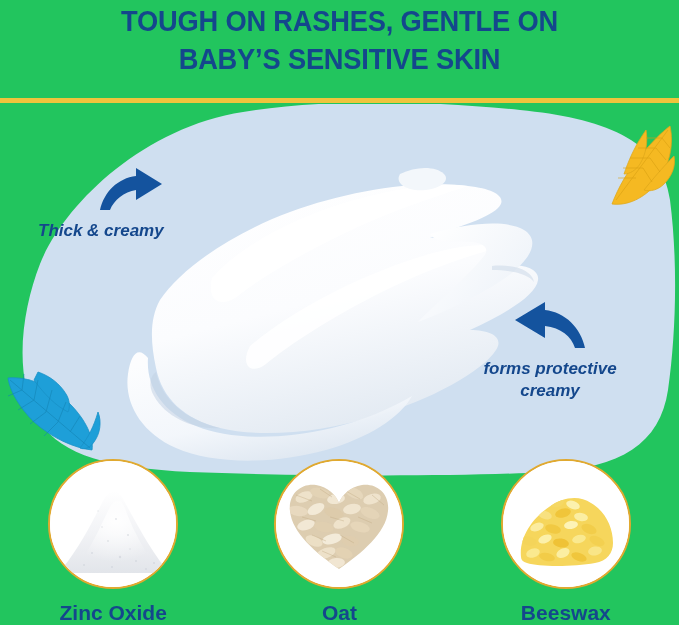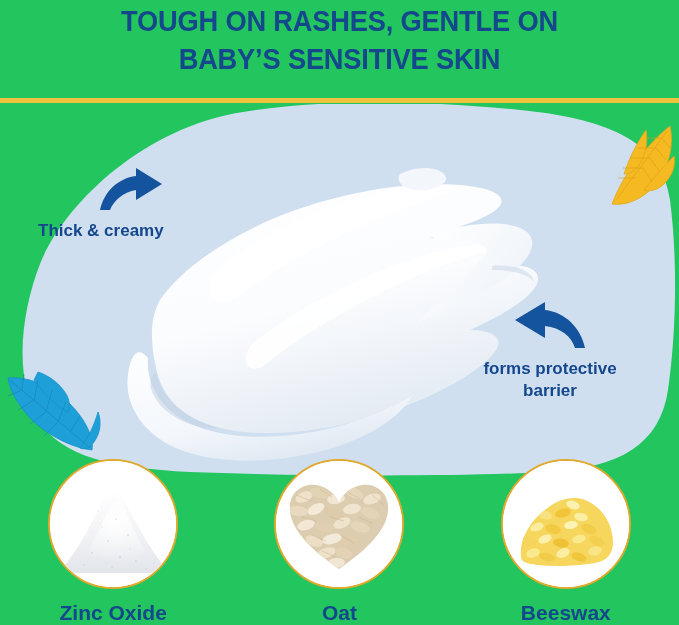--- a/index.html
+++ b/index.html
@@ -84,20 +84,21 @@
 
   
   .callout {
     position: absolute;
   }
   .callout-arrow svg { display: block; }
   .callout-text {
     color: #14478c;
     font-family: "Liberation Sans", sans-serif;
     font-weight: bold;
+    font-style: italic;
     font-size: 17px;
     line-height: 22px;
     white-space: nowrap;
   }
 
   .callout-left { left: 38px; top: 168px; }
   .callout-left .callout-arrow { margin-left: 58px; }
   .callout-left .callout-text { margin-top: 8px; }
 
   .callout-right { left: 455px; top: 302px; width: 190px; text-align: center; }
@@ -305,21 +306,21 @@
         <path d="M 74,46
                  C 70,26 54,10 34,8
                  L 34,0
                  L 4,18
                  L 34,36
                  L 34,24
                  C 50,26 60,34 64,46
                  Z" fill="#14539e"></path>
       </svg>
     </div>
-    <div class="callout-text">forms protective barrier</div>
+    <div class="callout-text">forms protective creamy</div>
   </div>
 
   <div class="ingredients">
 
     <div class="ingredient">
       <div class="ingredient-circle">
         <svg width="126" height="126" viewBox="0 0 126 126" xmlns="http://www.w3.org/2000/svg">
           <defs>
             <linearGradient id="powderG" x1="0.5" y1="0" x2="0.5" y2="1">
               <stop offset="0%" stop-color="#ffffff"></stop>

